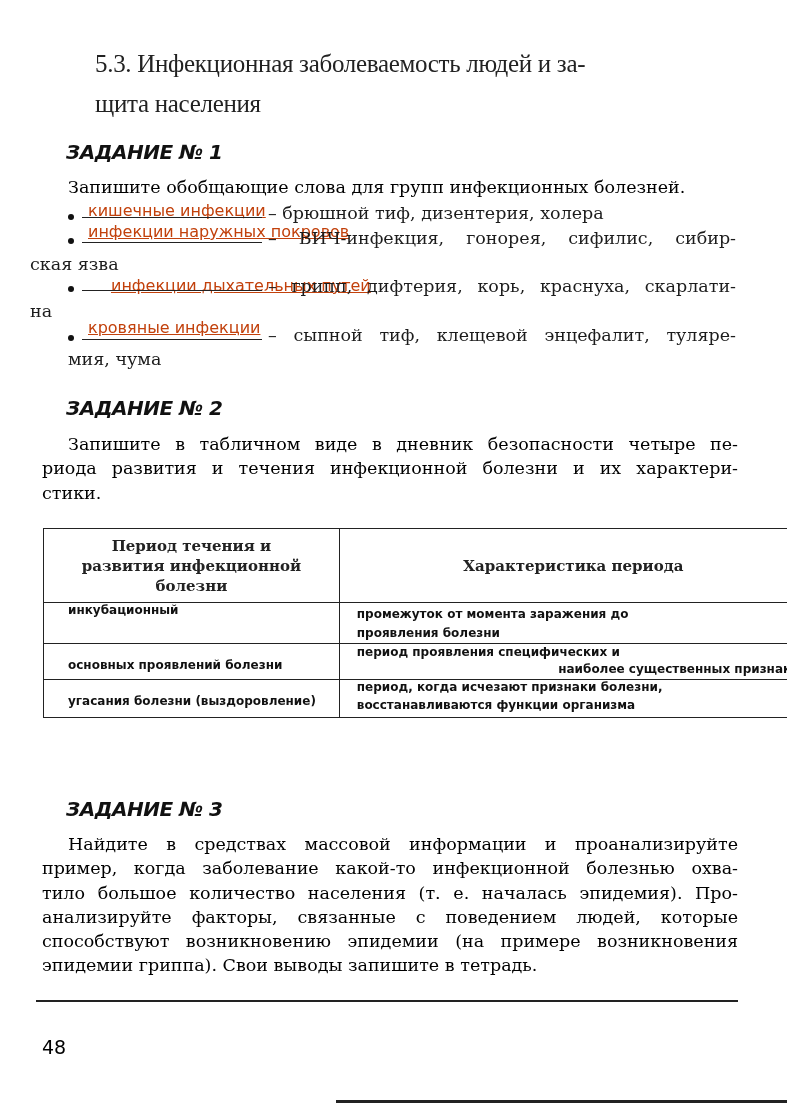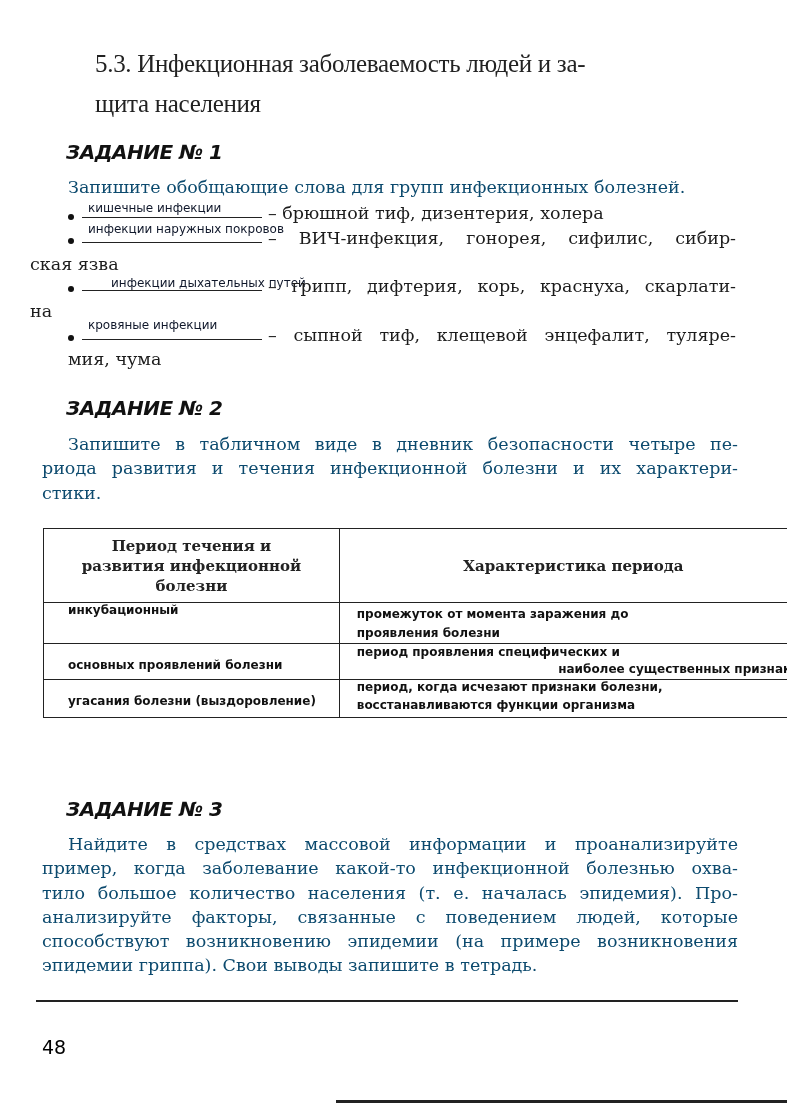--- a/index.html
+++ b/index.html
@@ -1,22 +1,22 @@
 <!DOCTYPE html>
 <html><head>
 <meta charset="utf-8">
 <style>
   html, body { margin: 0; padding: 0; background: #ffffff; }
   body { width: 787px; height: 1103px; position: relative; overflow: hidden; color: #1a1a1a; }
   .abs { position: absolute; }
   .title { left: 95px; top: 44px; width: 660px; font-family: Liberation Serif, serif; font-size: 25px; line-height: 40px; color: #222; letter-spacing: -0.3px; }
   .task-h { font-family: "DejaVu Sans", sans-serif; font-weight: bold; font-style: italic; font-size: 20px; color: #111; letter-spacing: -0.5px; }
-  .serif { font-family: "DejaVu Serif", serif; font-size: 17.5px; line-height: 24.3px; color: #0c4a6e; }
+  .serif { font-family: "DejaVu Serif", serif; font-size: 17.5px; line-height: 24.3px; color: #000000; }
   .just { text-align: justify; text-align-last: justify; }
-  .hand { font-family: "DejaVu Sans", sans-serif; font-size: 12px; color: #0f172a; white-space: nowrap; }
+  .hand { font-family: "DejaVu Sans", sans-serif; font-size: 16px; color: #c2410c; white-space: nowrap; text-decoration: underline; }
   .blank { position: absolute; height: 0; border-bottom: 1.4px solid #222; }
   .bullet { position: absolute; width: 6px; height: 6px; border-radius: 50%; background: #111; }
   .line { position: absolute; font-family: "DejaVu Serif", serif; font-size: 17.5px; color: #1c1c1c; white-space: nowrap; }
   table.periods { position: absolute; left: 43px; top: 528px; width: 765px; border-collapse: collapse; border-radius: 10px; }
   table.periods td, table.periods th { border: 1.6px solid #222; padding: 0; vertical-align: top; font-weight: bold; }
   table.periods th { font-family: "DejaVu Serif", serif; font-weight: bold; font-size: 15px; line-height: 20px; color: #222; text-align: center; vertical-align: middle; }
   .cell { font-family: "DejaVu Sans", sans-serif; font-size: 12px; line-height: 19px; color: #111; }
   .rule { position: absolute; height: 0; border-bottom: 2px solid #222; }
   .pagenum { left: 42px; top: 1036px; font-family: "DejaVu Sans", sans-serif; font-size: 19px; color: #000000; }
 </style>

